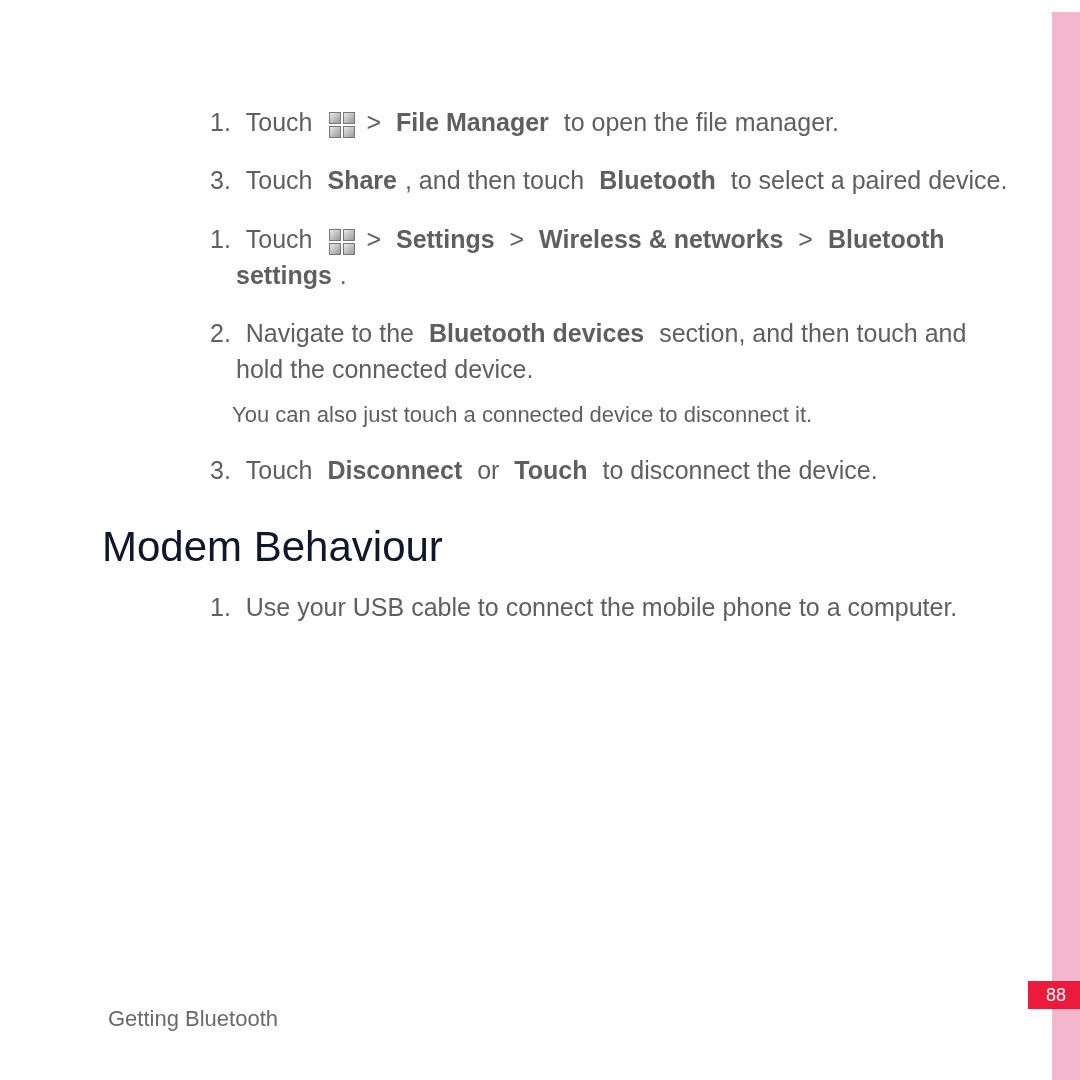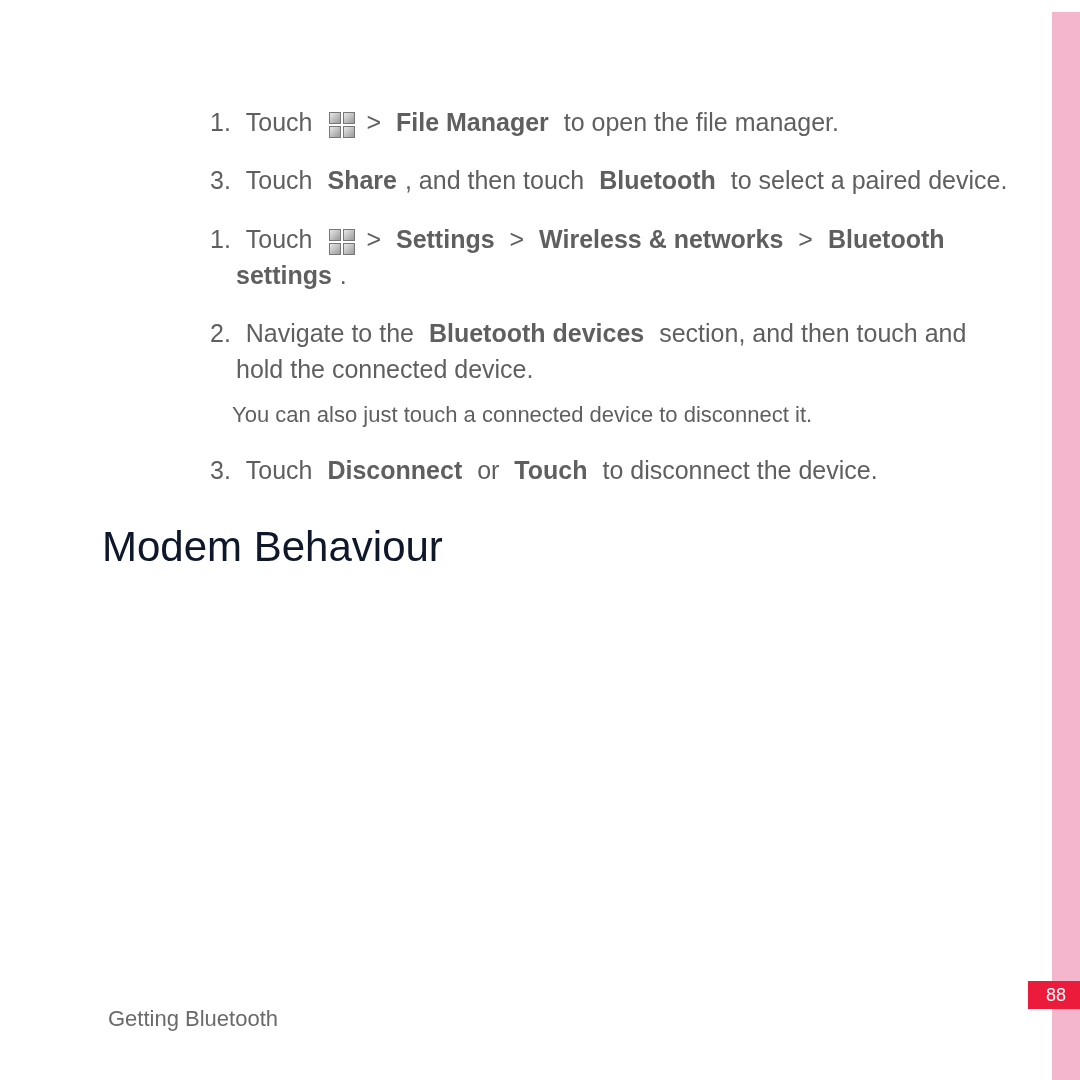--- a/index.html
+++ b/index.html
@@ -126,16 +126,19 @@
 
   <div class="note">You can also just touch a connected device to disconnect it.</div>
 
   <div class="step">
     <span class="num">3. </span><span>Touch </span><span class="bold">Disconnect</span><span> or </span><span class="bold">Touch</span><span> to disconnect the device.</span>
   </div>
 
   <div class="main-heading">Modem Behaviour</div>
 
 
+  <div class="step">
+    <span class="num">1. </span><span>Use your USB cable to connect the mobile phone to a computer.</span>
+  </div>
 
 </div>
 
 <div class="footer-label">Getting Bluetooth</div>
 
 </body></html>

